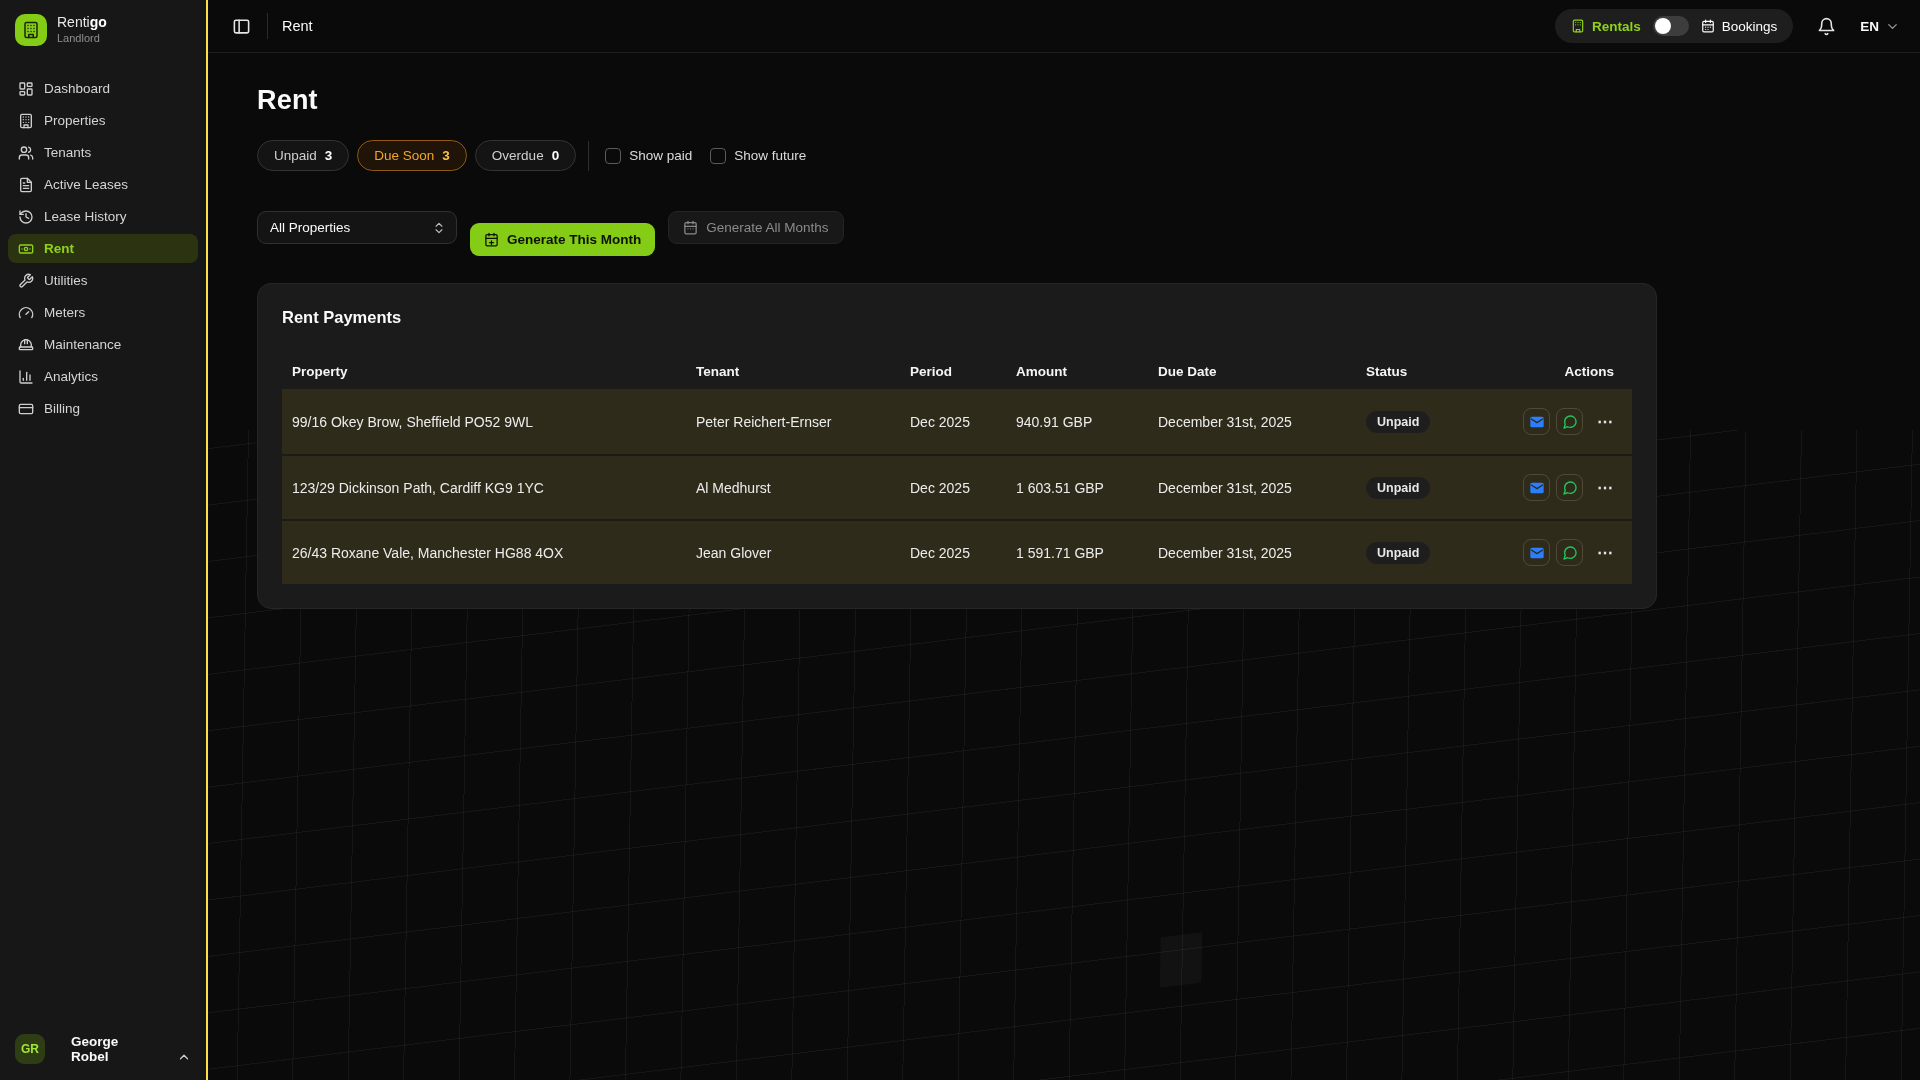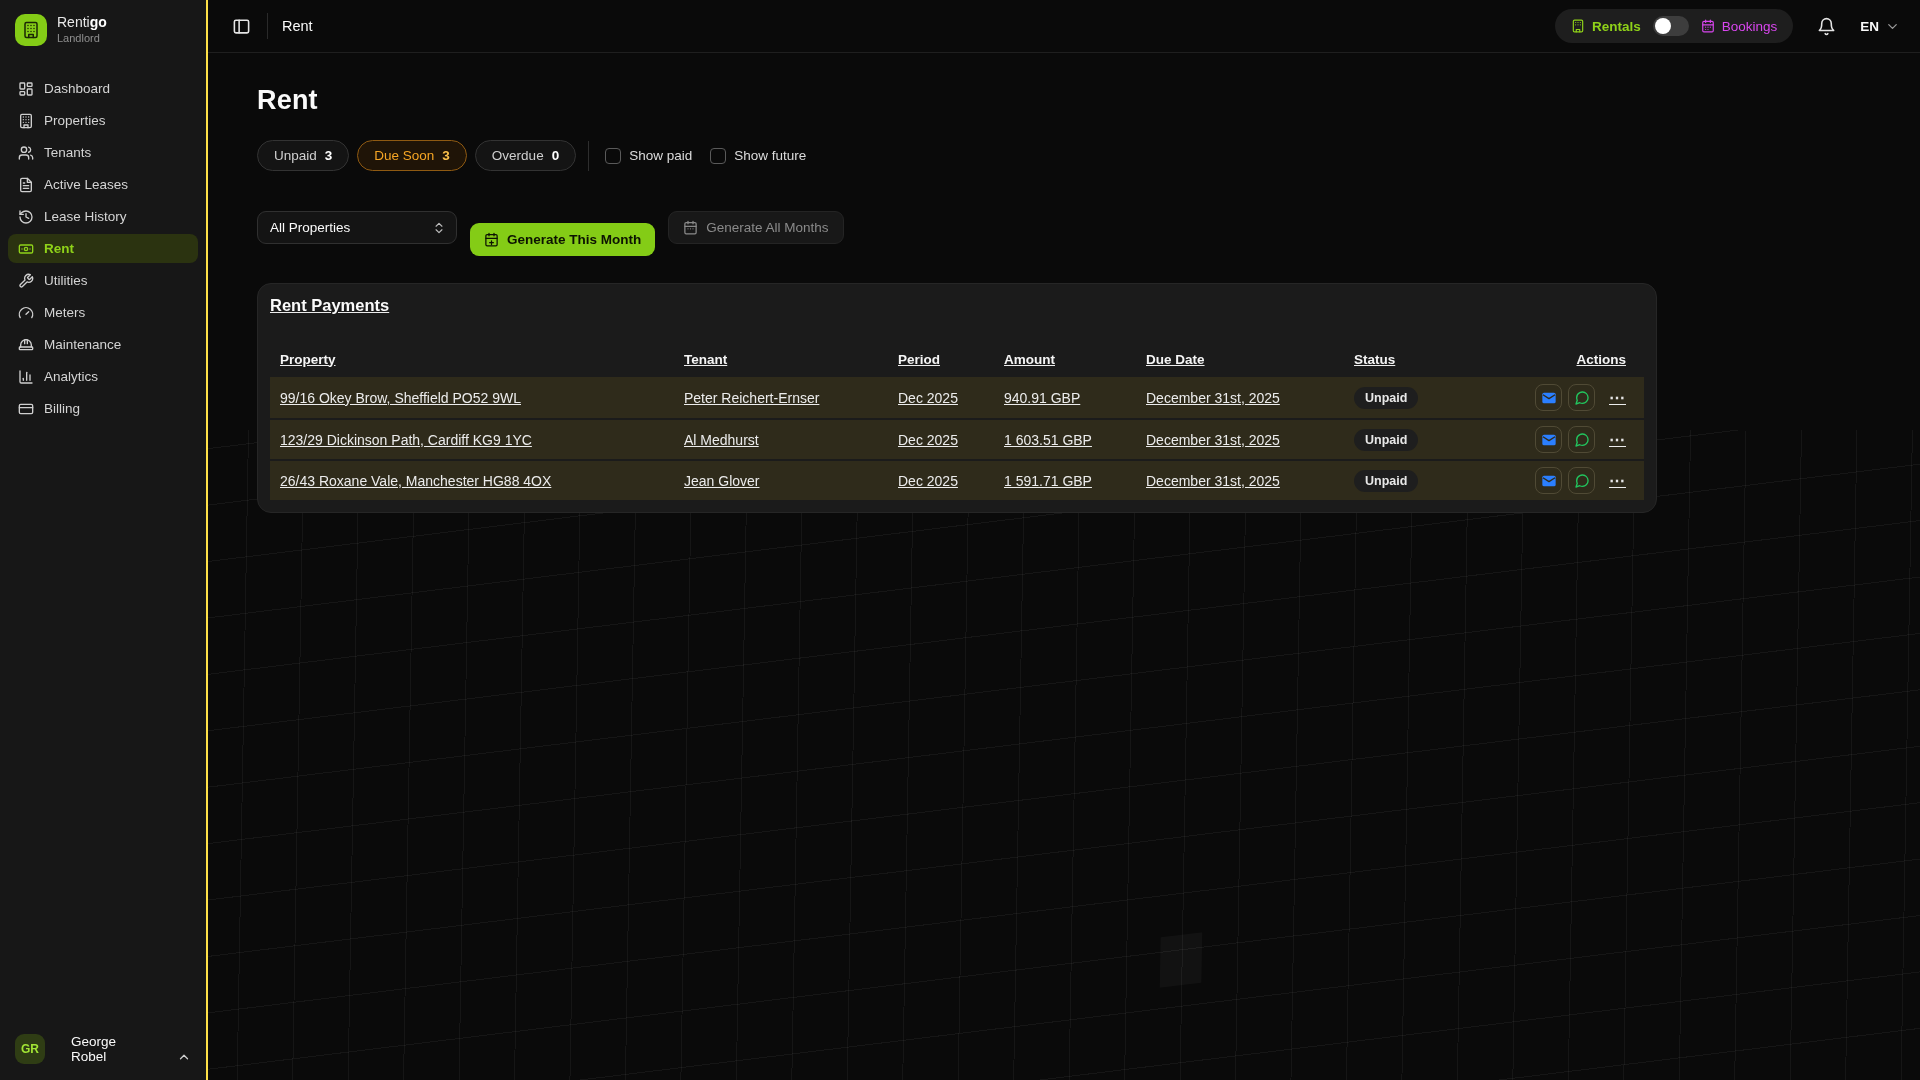--- a/index.html
+++ b/index.html
@@ -42,38 +42,38 @@
   .nav{padding:8px;display:flex;flex-direction:column;gap:3px;margin-top:8px;}
   .nav-item{display:flex;align-items:center;gap:10px;height:29px;padding:0 10px;
     border-radius:8px;color:#d4d4d4;font-size:13.5px;cursor:pointer;}
   .nav-item .ic{width:16px;height:16px;flex:none;color:#cfcfcf;}
   .nav-item.active{background:#2b3310;color:#8fd219;font-weight:600;}
   .nav-item.active .ic{color:#8fd219;}
   .sidebar-spacer{flex:1;}
   .user-row{display:flex;align-items:flex-end;gap:26px;padding:12px 15px 16px 15px;}
   .avatar{width:30px;height:30px;border-radius:9px;background:#2f3d14;color:#a3e635;
     font-size:12px;font-weight:700;display:flex;align-items:center;justify-content:center;flex:none;}
-  .user-name{font-size:13.5px;font-weight:400;color:#fafafa;flex:1;}
+  .user-name{font-size:13.5px;font-weight:700;color:#fafafa;flex:1;}
   .user-chevron{color:#cfcfcf;}
 
   
   .topbar{
     position:absolute;left:208px;top:0;right:0;height:53px;
     display:flex;align-items:center;border-bottom:1px solid #1f1f1f;
     padding:0 20px;z-index:4;
   }
   .icon-btn{background:none;border:none;color:#e5e5e5;cursor:pointer;padding:4px;display:flex;}
   .tb-divider{width:1px;height:26px;background:#2a2a2a;margin:0 14px 0 12px;}
   .tb-title{font-size:14.5px;color:#fafafa;}
   .tb-right{margin-left:auto;display:flex;align-items:center;gap:20px;}
   .mode-pill{display:flex;align-items:center;gap:12px;background:#1e1e1e;
     border-radius:999px;height:34px;padding:0 16px;}
   .mode-opt{display:flex;align-items:center;gap:7px;font-size:13.5px;cursor:pointer;}
   .mode-opt.rentals{color:#8fd219;font-weight:600;}
-  .mode-opt.bookings{color:#d946ef;}
+  .mode-opt.bookings{color:#ffffff;}
   .switch{width:36px;height:20px;border-radius:999px;background:#3d3d3d;position:relative;cursor:pointer;flex:none;}
   .switch .knob{position:absolute;left:2px;top:2px;width:16px;height:16px;border-radius:50%;background:#ffffff;}
   .lang{display:flex;align-items:center;gap:6px;cursor:pointer;}
   .lang-label{font-size:13.5px;font-weight:600;color:#fafafa;}
   .lang .ic{color:#9a9a9a;}
 
   
   .main{position:absolute;left:208px;top:53px;right:0;bottom:0;padding:32px 0 0 49px;z-index:2;}
   .page-title{font-size:27px;font-weight:700;color:#fafafa;letter-spacing:0.2px;}
 
@@ -95,28 +95,28 @@
     display:flex;align-items:center;padding:0 10px 0 12px;font-size:13.5px;color:#fafafa;cursor:pointer;}
   .select .sel-label{flex:1;}
   .select .ic{color:#bdbdbd;}
   .btn{height:33px;border-radius:9px;display:flex;align-items:center;gap:8px;padding:0 14px;
     font-size:13.5px;border:none;cursor:pointer;font-family:inherit;}
   .btn-primary{background:#84cc16;color:#0c1202;font-weight:600;margin-top:24px;}
   .btn-disabled{background:#181818;color:#8a8a8a;border:1px solid #242424;}
 
   
   .card{width:1400px;margin-top:27px;background:#1b1b1b;border:1px solid #262626;
-    border-radius:14px;padding:12px;position:relative;z-index:2;text-decoration:underline;}
+    border-radius:14px;padding:24px;position:relative;z-index:2;}
   .card-title{font-size:16.5px;font-weight:700;color:#fafafa;}
   .table{margin-top:26px;}
   .t-grid{display:grid;grid-template-columns:404px 214px 106px 142px 208px 150px 1fr;align-items:center;}
   .t-head{height:36px;}
   .t-head > div{font-size:13.5px;font-weight:600;color:#f5f5f5;padding-left:10px;}
   .t-head .col-actions{text-align:right;padding-right:18px;}
-  .t-row{height:41px;background:#2f2b1b;}
+  .t-row{height:65px;background:#2f2b1b;}
   .t-row + .t-row{border-top:2px solid #1b1b1b;}
   .t-row > div{padding-left:10px;font-size:14px;color:#ececec;}
   .badge{display:inline-block;padding:4px 11px;border-radius:999px;background:#1e1e1e;
     color:#e8e8e8;font-size:12.5px;font-weight:600;}
   .actions-cell{display:flex;justify-content:flex-end;align-items:center;gap:6px;padding-right:14px;}
   .act-btn{width:27px;height:27px;border-radius:8px;border:1px solid #504a35;background:transparent;
     display:flex;align-items:center;justify-content:center;cursor:pointer;}
   .more-btn{background:none;border:none;color:#e5e5e5;font-size:16px;font-weight:700;
     cursor:pointer;padding:2px 4px;margin-left:4px;letter-spacing:1px;line-height:1;}
 </style>

